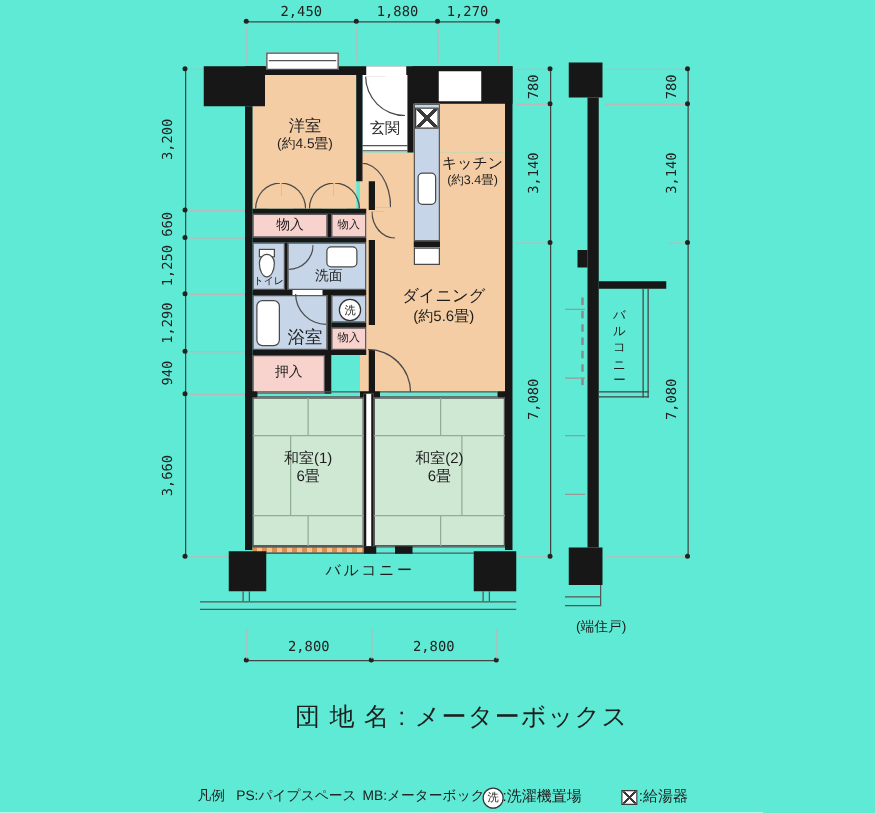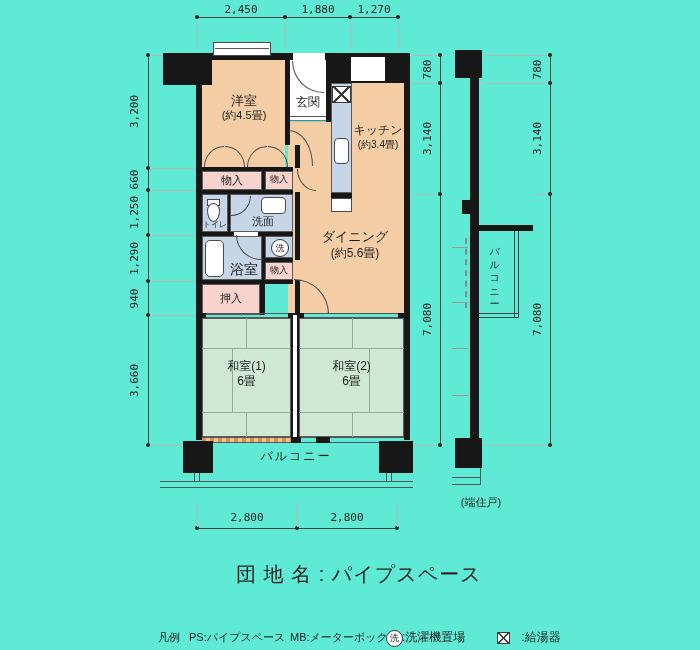--- a/index.html
+++ b/index.html
@@ -243,25 +243,25 @@
   <div class="lbl" style="left:238px;top:215px;width:50px;font-size:11px;">洗面</div>
   <div class="lbl" style="left:224px;top:262px;width:40px;font-size:14px;">浴室</div>
   <div class="lbl" style="left:265px;top:266px;width:28px;font-size:9px;">物入</div>
   <div class="lbl" style="left:204px;top:292px;width:54px;font-size:11px;">押入</div>
   <div class="lbl" style="left:202px;top:360px;width:89px;font-size:12px;">和室(1)</div>
   <div class="lbl" style="left:202px;top:375px;width:89px;font-size:12px;">6畳</div>
   <div class="lbl" style="left:299px;top:360px;width:105px;font-size:12px;">和室(2)</div>
   <div class="lbl" style="left:299px;top:375px;width:105px;font-size:12px;">6畳</div>
   <div class="lbl" style="left:246px;top:450px;width:100px;font-size:12px;letter-spacing:2px;">バルコニー</div>
 
-  <div class="lbl" style="left:236px;top:563px;width:280px;font-size:20px;text-align:left;letter-spacing:1px;">団 地 名 : パイプスペース</div>
+  <div class="lbl" style="left:236px;top:563px;width:280px;font-size:20px;text-align:left;letter-spacing:1px;">団 地 名 : メーターボックス</div>
 
   <div class="lbl" style="left:140px;top:631px;width:40px;font-size:11px;text-align:right;">凡例</div>
   <div class="lbl" style="left:189px;top:631px;width:120px;font-size:11px;text-align:left;">PS:パイプスペース</div>
   <div class="lbl" style="left:290px;top:631px;width:120px;font-size:11px;text-align:left;">MB:メーターボックス</div>
   <div class="circ" style="left:386px;top:630px;width:15px;height:15px;font-size:9px;">
     <span>洗</span>
   </div>
   <div class="lbl" style="left:402px;top:631px;width:90px;font-size:12px;text-align:left;">:洗濯機置場</div>
   <div class="xbox" style="left:497px;top:632px;width:13px;height:12px;"></div>
-  <div class="lbl" style="left:511px;top:631px;width:60px;font-size:12px;text-align:center;">:給湯器</div>
+  <div class="lbl" style="left:511px;top:631px;width:60px;font-size:12px;text-align:left;">:給湯器</div>
 
 </div>
 
 </body></html>

